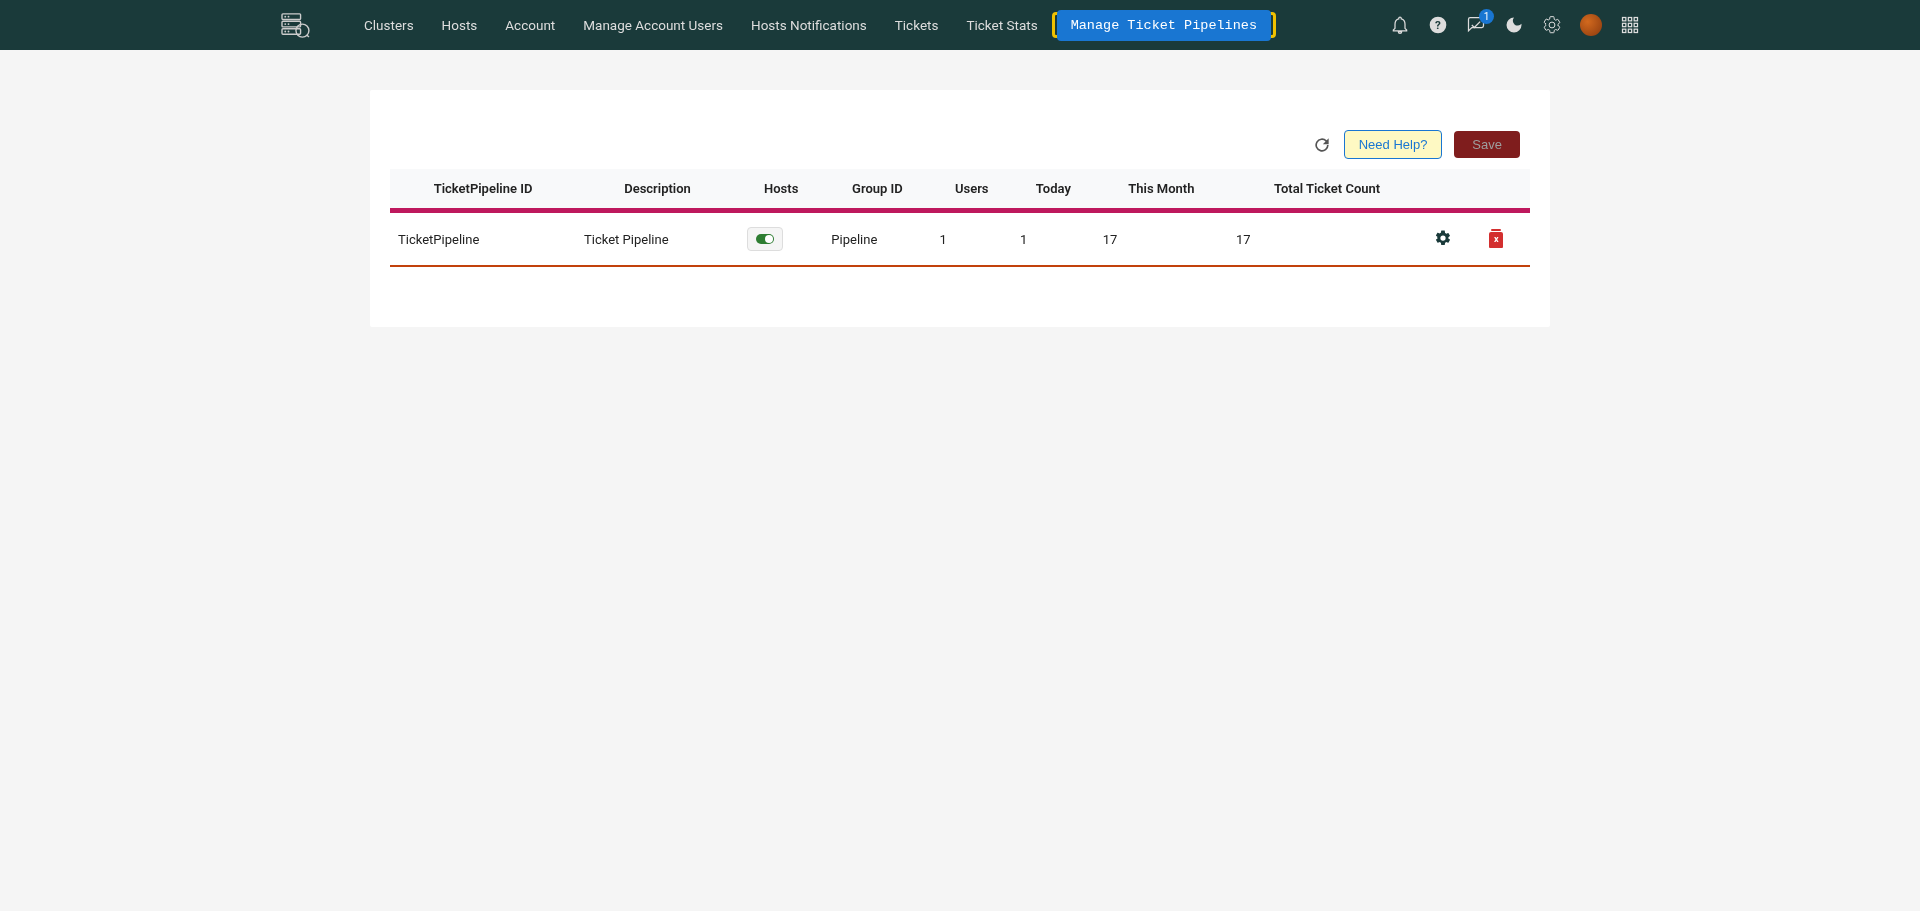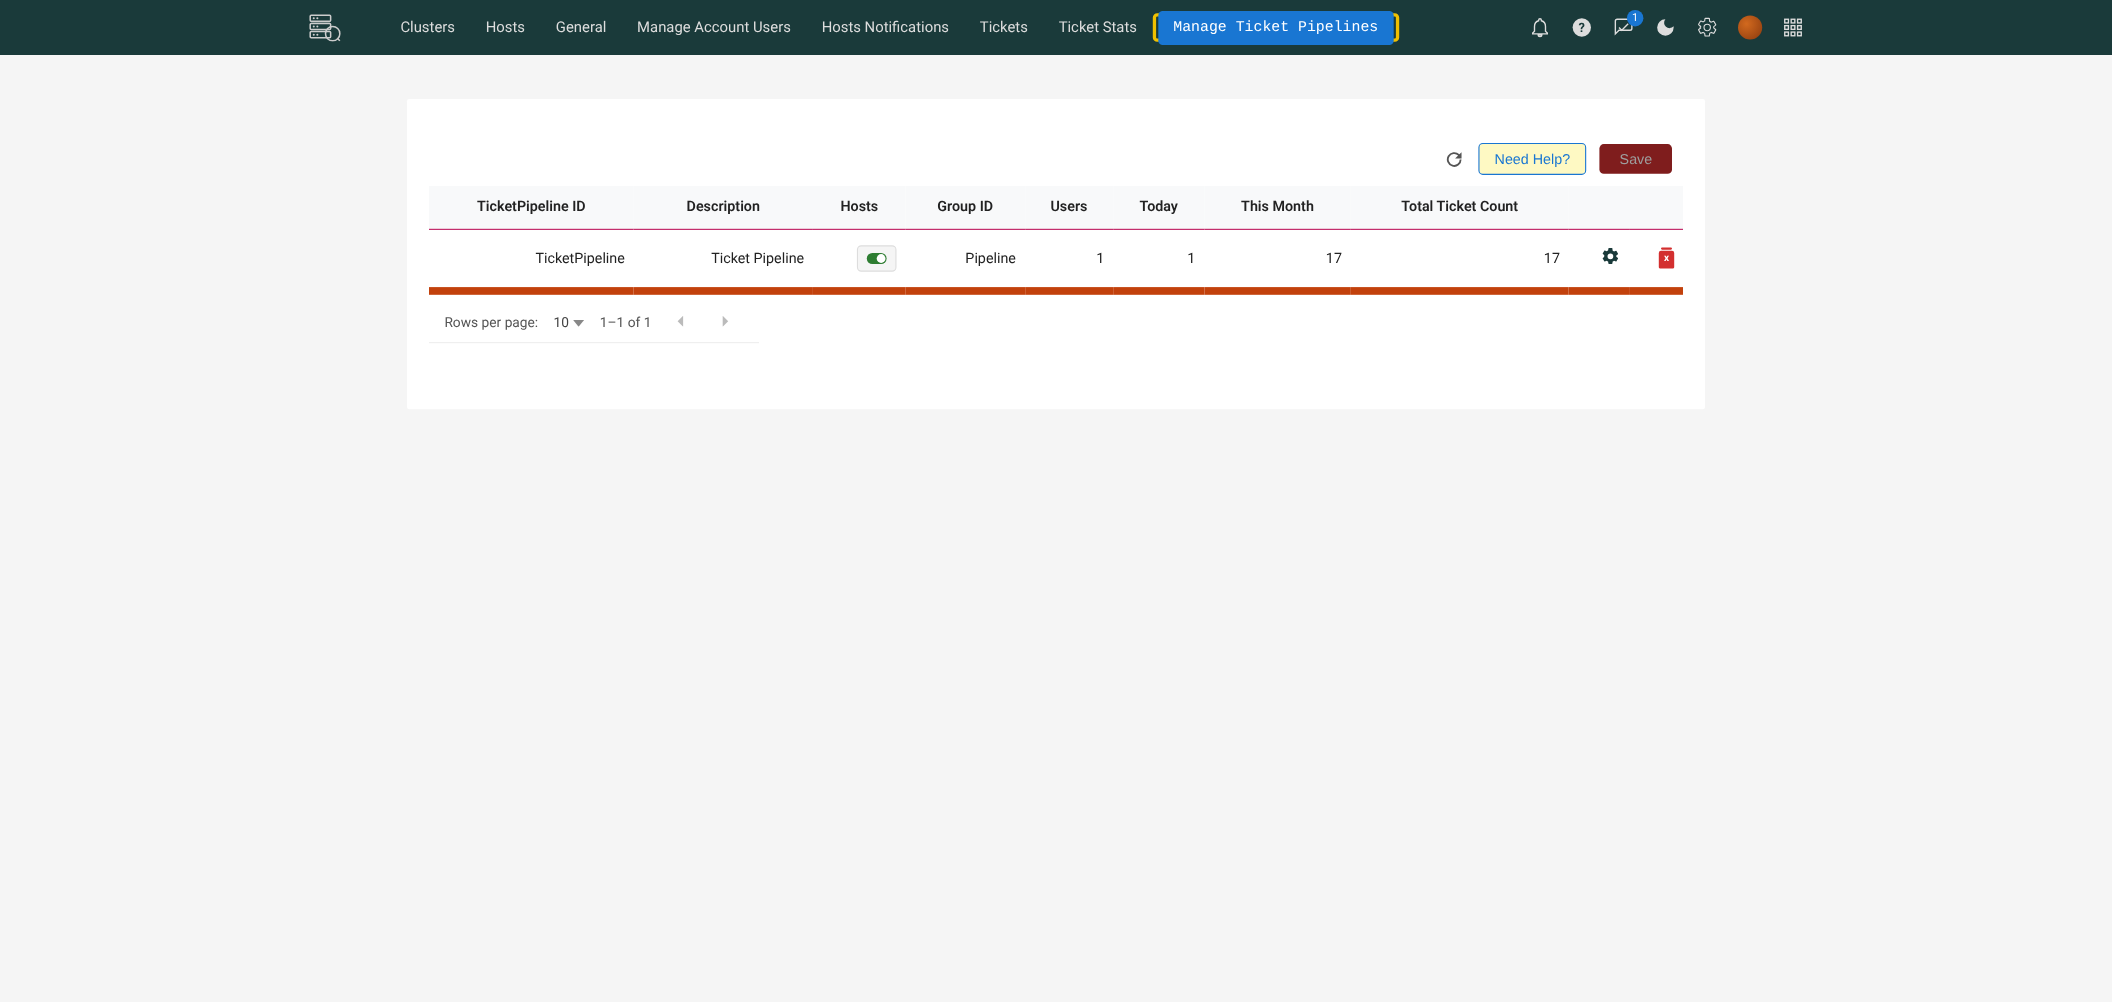--- a/index.html
+++ b/index.html
@@ -20,22 +20,22 @@
     .avatar { width: 22px; height: 22px; border-radius: 50%; background: radial-gradient(circle at 35% 35%, #d2691e, #8b3a0e); }
     .main { max-width: 1200px; margin: 40px auto; padding: 0 10px; }
     .card { background: #fff; border-radius: 2px; padding: 40px 20px 60px 20px; }
     .toolbar { display: flex; justify-content: flex-end; align-items: center; gap: 12px; margin-bottom: 10px; padding-right: 10px; }
     .toolbar .icon-btn { cursor: pointer; display: flex; align-items: center; }
     .toolbar .icon-btn svg { width: 20px; height: 20px; fill: #555; }
     .btn-outline { background: #fef9c3; border: 1px solid #1976d2; color: #1976d2; padding: 6px 14px; border-radius: 4px; font-size: 13px; cursor: pointer; }
     .btn-disabled { background: #7f1d1d; color: #9e9e9e; padding: 6px 18px; border-radius: 4px; font-size: 13px; border: none; cursor: default; }
     table { width: 100%; border-collapse: collapse; }
     thead { background: #f8f9fa; }
-    th { text-align: center; padding: 12px 8px; font-weight: 600; font-size: 13px; color: #222; border-bottom: 1px solid #be185d; }
-    td { text-align: right; padding: 14px 8px; font-size: 13px; color: #222; border-bottom: 7px solid #c2410c; }
+    th { text-align: center; padding: 12px 8px; font-weight: 600; font-size: 13px; color: #222; border-bottom: 5px solid #be185d; }
+    td { text-align: left; padding: 14px 8px; font-size: 13px; color: #222; border-bottom: 2px solid #c2410c; }
     .toggle-wrap { display: inline-flex; align-items: center; justify-content: center; background: #f5f5f5; border: 1px solid #ddd; border-radius: 4px; padding: 6px 8px; }
     .toggle { width: 18px; height: 10px; background: #2e7d32; border-radius: 10px; position: relative; }
     .toggle::after { content: ""; position: absolute; right: 1px; top: 1px; width: 8px; height: 8px; background: #fff; border-radius: 50%; }
     .row-icon svg { width: 18px; height: 18px; }
     .gear-dark { fill: #1a3a3a; }
     .delete-icon { display:inline-flex; width:14px; height:16px; background:#d32f2f; border-radius:2px 2px 1px 1px; position:relative; align-items:center; justify-content:center;}
     .delete-icon::before { content:""; position:absolute; top:-3px; left:2px; width:10px; height:2px; background:#d32f2f; border-radius:1px;}
     .delete-icon span { color:#fff; font-size:9px; font-weight:bold; line-height:1;}
     .pagination { display: flex; align-items: center; gap: 14px; padding: 14px 0 6px 14px; font-size: 12.5px; color: #555; border-bottom: 1px solid #eee; width: 300px;}
     .pagination .sel { display: inline-flex; align-items: center; gap: 4px; cursor: pointer; color: #444;}
@@ -58,21 +58,21 @@
           <circle cx="9" cy="13" r="1" fill="#ccc"></circle>
         <circle cx="5.5" cy="21" r="1" fill="#ccc"></circle>
           <circle cx="9" cy="21" r="1" fill="#ccc"></circle>
         <circle cx="24" cy="20" r="7" fill="none" stroke="#ccc" stroke-width="1.5"></circle>
         <line x1="28.5" y1="24.5" x2="31" y2="27" stroke="#ccc" stroke-width="1.5"></line>
       </svg>
     </div>
     <nav class="nav">
       <a class="nav-item">Clusters</a>
       <a class="nav-item">Hosts</a>
-      <a class="nav-item">General</a>
+      <a class="nav-item">Account</a>
       <a class="nav-item">Manage Account Users</a>
       <a class="nav-item">Hosts Notifications</a>
       <a class="nav-item">Tickets</a>
       <a class="nav-item">Ticket Stats</a>
       <span class="nav-item-wrap highlight">
         <a class="nav-item active">Manage Ticket Pipelines</a>
       </span>
     </nav>
     <div class="header-icons">
       <span class="header-icon">
@@ -175,34 +175,14 @@
             <span>
               <span class="delete-icon">
                   <span>x</span>
                 </span>
             </span>
           </td>
         </tr>
       </tbody>
     </table>
 
-    <div class="pagination">
-      <span>Rows per page:</span>
-      <span class="sel">
-        <span>10</span>
-        <svg width="10" height="6" viewBox="0 0 10 6">
-            <path d="M0 0l5 6 5-6z" fill="#888"></path>
-          </svg>
-      </span>
-      <span>1–1 of 1</span>
-      <span class="arrow">
-        <svg viewBox="0 0 10 10">
-            <path d="M7 0L2 5l5 5z"></path>
-          </svg>
-      </span>
-      <span class="arrow">
-        <svg viewBox="0 0 10 10">
-            <path d="M3 0l5 5-5 5z"></path>
-          </svg>
-      </span>
-    </div>
   </div>
 </div>
 
 </body></html>

